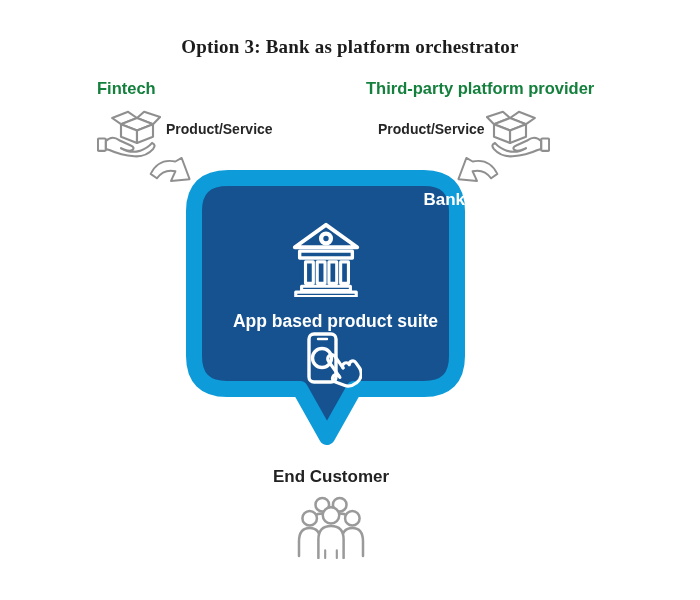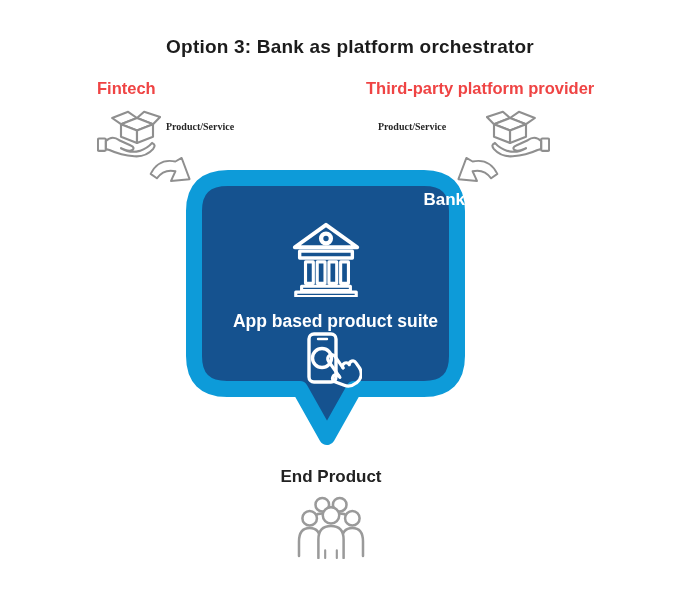--- a/index.html
+++ b/index.html
@@ -3,27 +3,27 @@
 <meta charset="utf-8">
 <style>
   html,body{margin:0;padding:0;}
   body{
     width:700px;height:600px;position:relative;background:#ffffff;
     font-family:"Liberation Sans", sans-serif;overflow:hidden;
   }
   .abs{position:absolute;}
   .title{
     left:0;right:0;top:36px;text-align:center;
-    font-size:19px;font-weight:700;color:#1c1c1c;letter-spacing:0.2px;
+    font-size:19px;font-weight:700;color:#1c1c1c;letter-spacing:0.2px;font-family:Liberation Serif, serif;
   }
   .source-label{
-    font-size:16.5px;font-weight:700;color:#ef4444;white-space:nowrap;
+    font-size:16.5px;font-weight:700;color:#15803d;white-space:nowrap;
   }
   .flow-label{
-    font-size:10px;font-weight:700;color:#262626;white-space:nowrap;font-family:Liberation Serif, serif;
+    font-size:14px;font-weight:700;color:#262626;white-space:nowrap;
   }
   .bubble-title{
     left:186px;width:279px;top:190px;text-align:right;
     font-size:17px;font-weight:700;color:#ffffff;
   }
   .bubble-subtitle{
     left:196px;width:279px;top:311px;text-align:center;
     font-size:17.5px;font-weight:700;color:#ffffff;white-space:nowrap;
   }
   .end-customer{
@@ -119,21 +119,21 @@
       <path d="M12,7 H21" stroke-width="2.4"></path>
       <circle cx="16" cy="26" r="9.5"></circle>
     </g>
     <g transform="translate(10,10) rotate(-35 18 20)" stroke="#ffffff" fill="none" stroke-width="3.2" stroke-linecap="round" stroke-linejoin="round">
       <path d="M14,36 V16 a4,4 0 0 1 8,0 v14"></path>
       <path d="M22,30 a3.5,3.5 0 0 1 7,1 a3.5,3.5 0 0 1 6.5,2 v6 a11,11 0 0 1 -11,11 q-8,0.5 -11.5,-5 l-6,-9 a3.5,3.5 0 0 1 5.5,-4 l1.5,2"></path>
     </g>
   </svg>
 </div>
 
-<div class="abs end-customer">End Product</div>
+<div class="abs end-customer">End Customer</div>
 
 <div class="abs" style="left:296px;top:495px;">
   <svg width="70" height="64" viewBox="0 0 70 66">
     <g stroke="#9A9A9A" stroke-width="2.6" fill="#ffffff" stroke-linejoin="round" stroke-linecap="round">
       <circle cx="26" cy="10" r="7"></circle>
       <circle cx="44" cy="10" r="7"></circle>
       <path d="M16,27 Q16,19 26,19 Q35,19 35,25" fill="none"></path>
       <path d="M35,25 Q35,19 44,19 Q54,19 54,27" fill="none"></path>
       <circle cx="13" cy="24" r="7.5"></circle>
       <path d="M2,63 V48 Q2,34 13,34 Q24,34 24,48 V63"></path>

